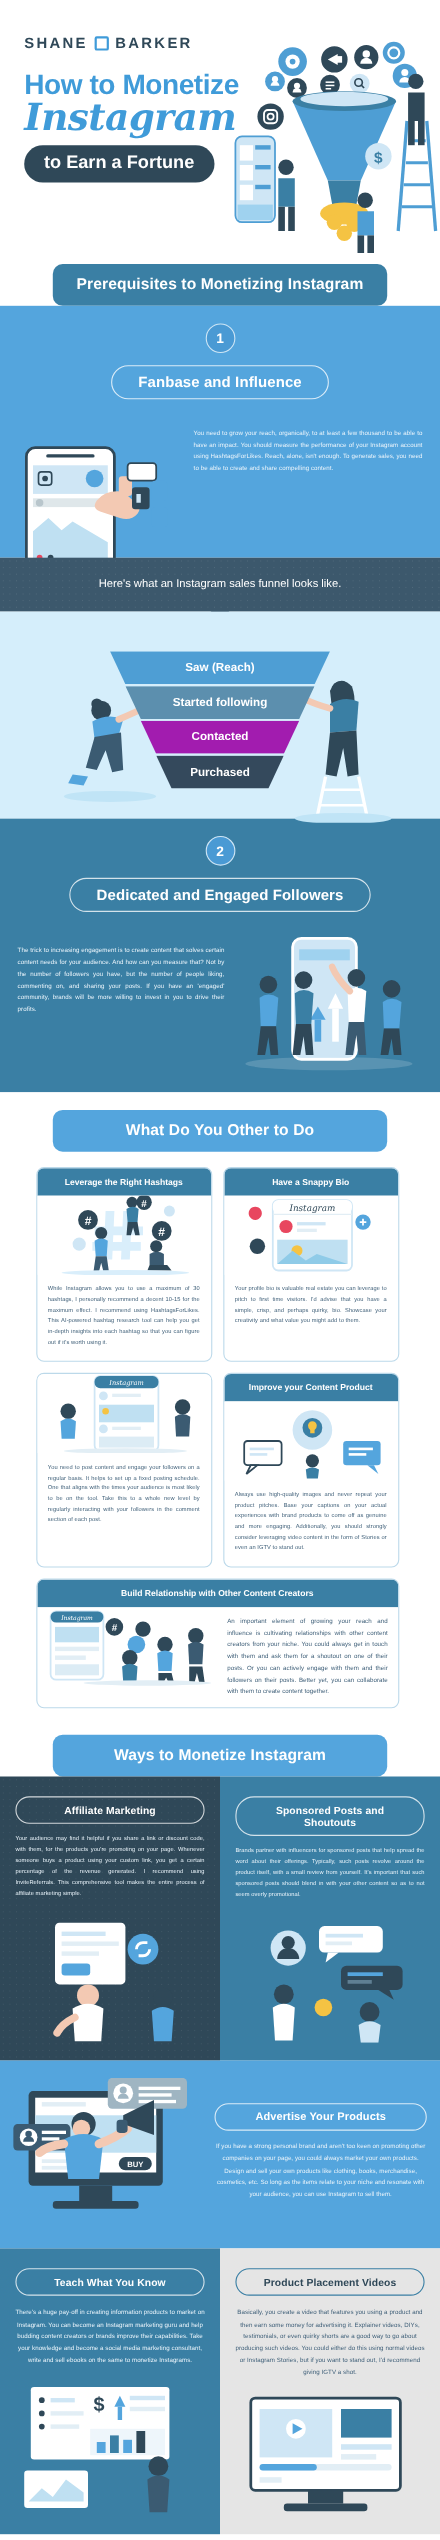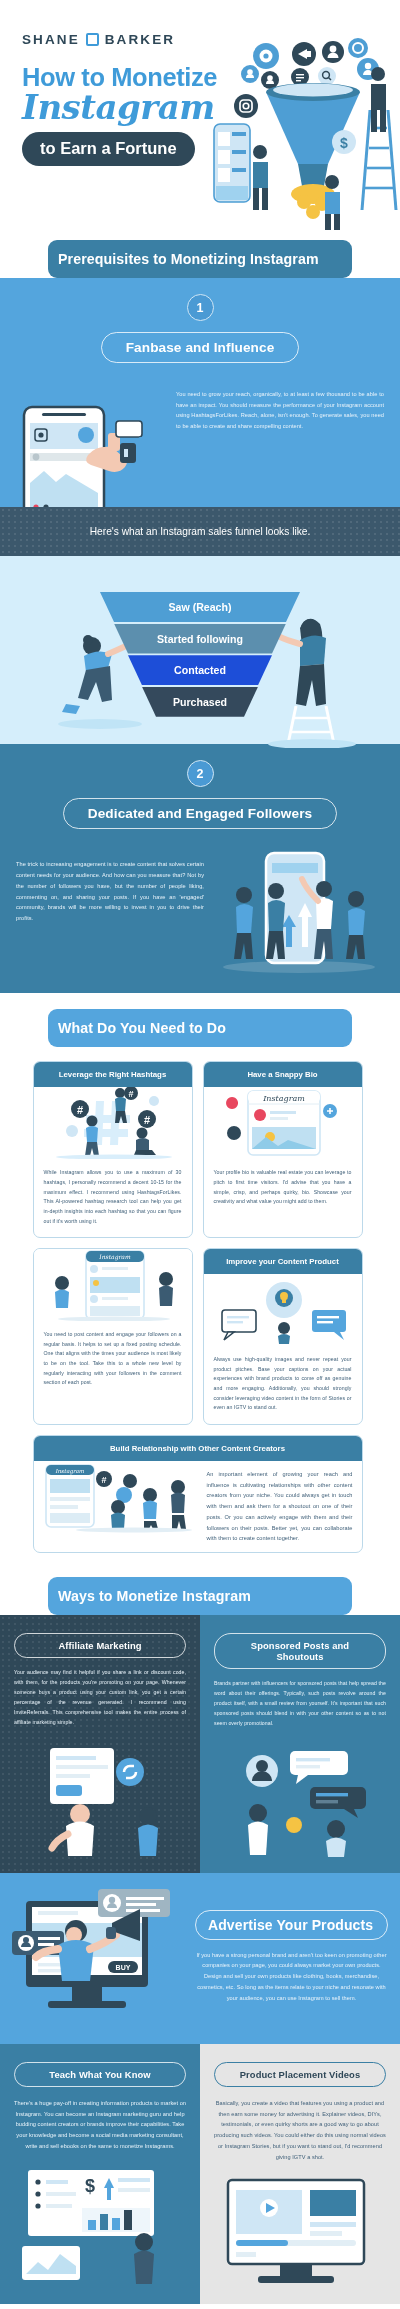--- a/index.html
+++ b/index.html
@@ -27,21 +27,21 @@
   .t-pill {
     display: inline-block; margin-top: 8px;
     background: #2f4858; color: #fff; border-radius: 20px;
     padding: 7px 18px 8px 18px; font-size: 16.5px; font-weight: 700;
   }
   .hero-art { position: absolute; right: 0; top: 14px; width: 190px; height: 220px; }
 
   
   .band-title {
     margin: 0 auto; width: 304px; border-radius: 9px;
-    text-align: left; color: #fff; font-weight: 700;
+    text-align: center; color: #fff; font-weight: 700;
     padding: 11px 10px; font-size: 14.2px; letter-spacing: 0.1px;
   }
   .band-dark { background: #3a7fa4; }
   .band-light { background: #54a5dd; }
   .num-badge {
     width: 27px; height: 27px; border-radius: 50%;
     background: #4a9ad4; border: 1.6px solid #cfe6f5;
     color: #fff; font-size: 12.5px; font-weight: 700;
     display: flex; align-items: center; justify-content: center;
     margin: 0 auto;
@@ -81,21 +81,21 @@
   
   .funnel-wrap { background: #d5eefb; padding: 36px 0 26px 0; position: relative; }
   .funnel { width: 200px; margin: 0 auto; position: relative; z-index: 2; }
   .f-row {
     color: #fff; font-weight: 700; font-size: 10.6px;
     text-align: center; padding: 9px 0; margin-bottom: 1.6px;
     position: relative;
   }
   .f1 { background: #4e9ed4; clip-path: polygon(0 0, 100% 0, 93% 100%, 7% 100%); }
   .f2 { background: #5c8fae; clip-path: polygon(7% 0, 93% 0, 86% 100%, 14% 100%); }
-  .f3 { background: #1d4ed8; clip-path: polygon(14% 0, 86% 0, 79% 100%, 21% 100%); }
+  .f3 { background: #a21caf; clip-path: polygon(14% 0, 86% 0, 79% 100%, 21% 100%); }
   .f4 { background: #34495c; clip-path: polygon(21% 0, 79% 0, 72% 100%, 28% 100%); }
   .funnel-people { position: absolute; top: 42px; left: 0; right: 0; height: 150px; pointer-events: none; }
 
   
   .sec2 { background: #3a7fa4; padding: 16px 0 20px 0; }
   .sec2 .num-badge { margin-bottom: 11px; }
   .sec2-row { display: flex; padding: 20px 16px 4px 16px; gap: 10px; align-items: flex-start; }
   .sec2-copy { flex: 1; padding-top: 10px; }
   .sec2-art { width: 170px; height: 120px; flex: none; }
 
@@ -126,21 +126,21 @@
     background-image: radial-gradient(rgba(255,255,255,.09) .7px, transparent .8px);
     background-size: 6px 6px; }
   .mon-mid { background: #3a7fa4; }
   .mon-col .pill-outline { font-size: 9.4px; padding: 6px 14px; display: block; text-align: center; }
   .mon-col .body-copy { margin-top: 10px; font-size: 5.2px; }
   .mon-art { height: 118px; margin-top: 10px; position: relative; }
 
   .ad-sec { background: #54a5dd; display: flex; padding: 16px 12px 20px 12px; gap: 8px; align-items: center; }
   .ad-art { width: 175px; height: 135px; flex: none; }
   .ad-copy { flex: 1; }
-  .ad-copy .pill-outline { font-size: 14px; padding: 6px 12px; display: block; }
+  .ad-copy .pill-outline { font-size: 10px; padding: 6px 12px; display: block; text-align: center; }
   .ad-copy .body-copy { margin-top: 10px; text-align: center; }
 
   .bot-grid { display: flex; border-radius: 23px; }
   .bot-col { width: 50%; padding: 18px 14px 10px 14px; }
   .bot-dark { background: #3a7fa4; }
   .bot-light { background: #e5e5e5; }
   .bot-col .pill-outline { font-size: 9.4px; padding: 6px 12px; display: block; text-align: center; }
   .bot-light .pill-outline { border-color: #3a7fa4; color: #2f4858; }
   .bot-col .body-copy { margin-top: 11px; text-align: center; }
   .bot-art { height: 120px; margin-top: 12px; position: relative; }
@@ -356,21 +356,21 @@
           <circle cx="142" cy="50" r="8" fill="#2f4858"></circle>
           <path d="M134 62 q8 -6 17 0 l-2 24 l-14 0z" fill="#54a5dd"></path>
           <path d="M135 86 l14 0 l2 24 l-7 0 l-2 -15 l-3 15 l-7 0z" fill="#2f4858"></path>
           <ellipse cx="85" cy="118" rx="76" ry="6" fill="rgba(255,255,255,.16)"></ellipse>
         </svg>
       </div>
     </div>
   </div>
 
   <div class="cards-sec">
-    <div class="band-title band-light">What Do You Need to Do</div>
+    <div class="band-title band-light">What Do You Other to Do</div>
 
     <div class="cards">
 
       <div class="card">
         <div class="card-head">Leverage the Right Hashtags</div>
         <div class="card-art">
           <svg viewBox="0 0 160 72" width="160" height="72">
             <path d="M62 14 h8 l-2 44 h-8z M78 14 h8 l-2 44 h-8z M52 28 h44 v8 h-44z M50 42 h44 v8 h-44z" fill="#d9eefb"></path>
             <circle cx="46" cy="22" r="9" fill="#2f4858"></circle>
               <text x="46" y="27" fill="#fff" font-size="11" font-weight="bold" text-anchor="middle" font-family="Liberation Sans">#</text>

